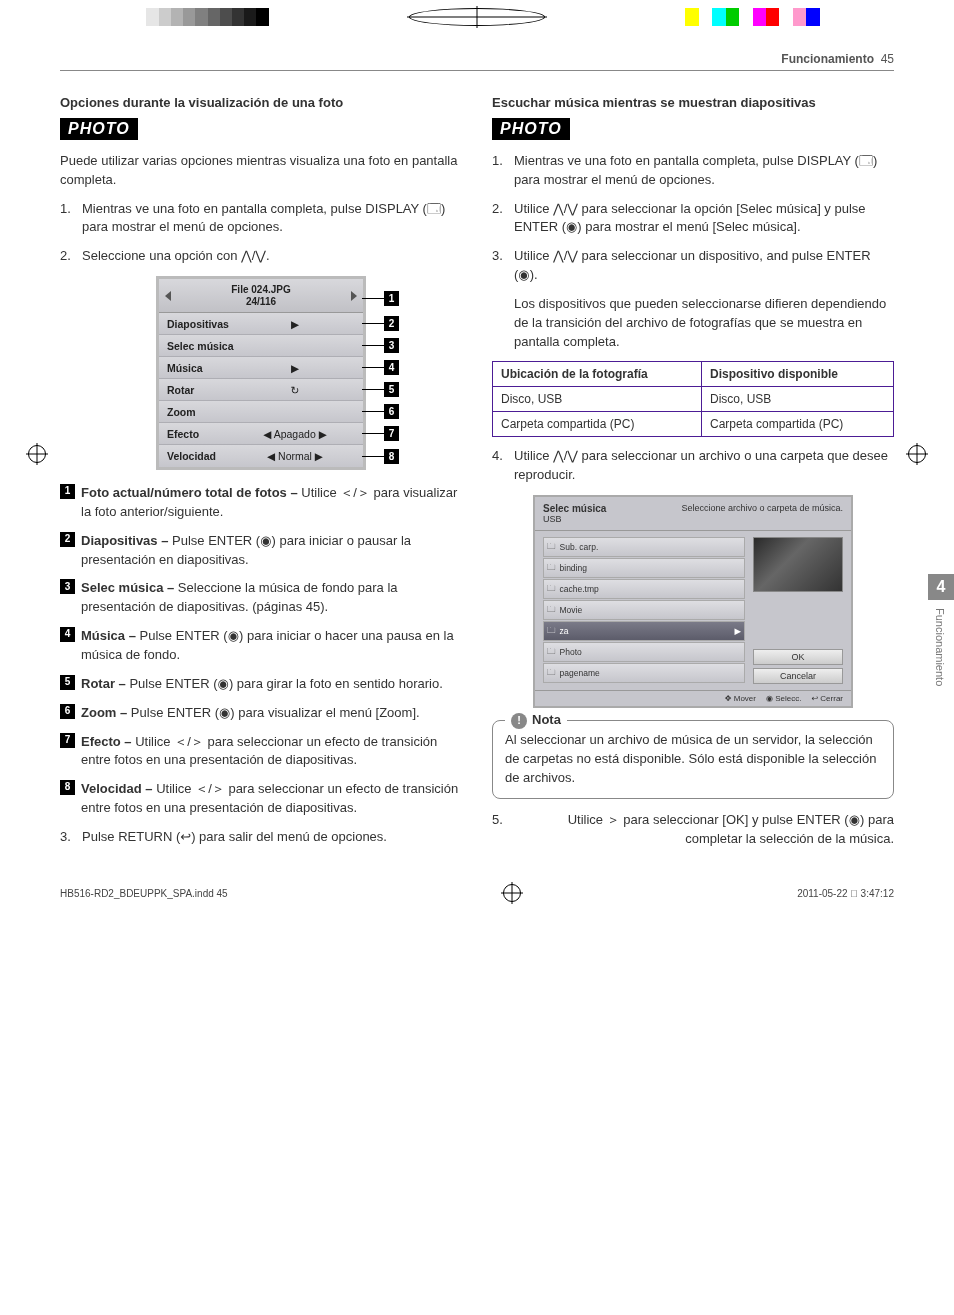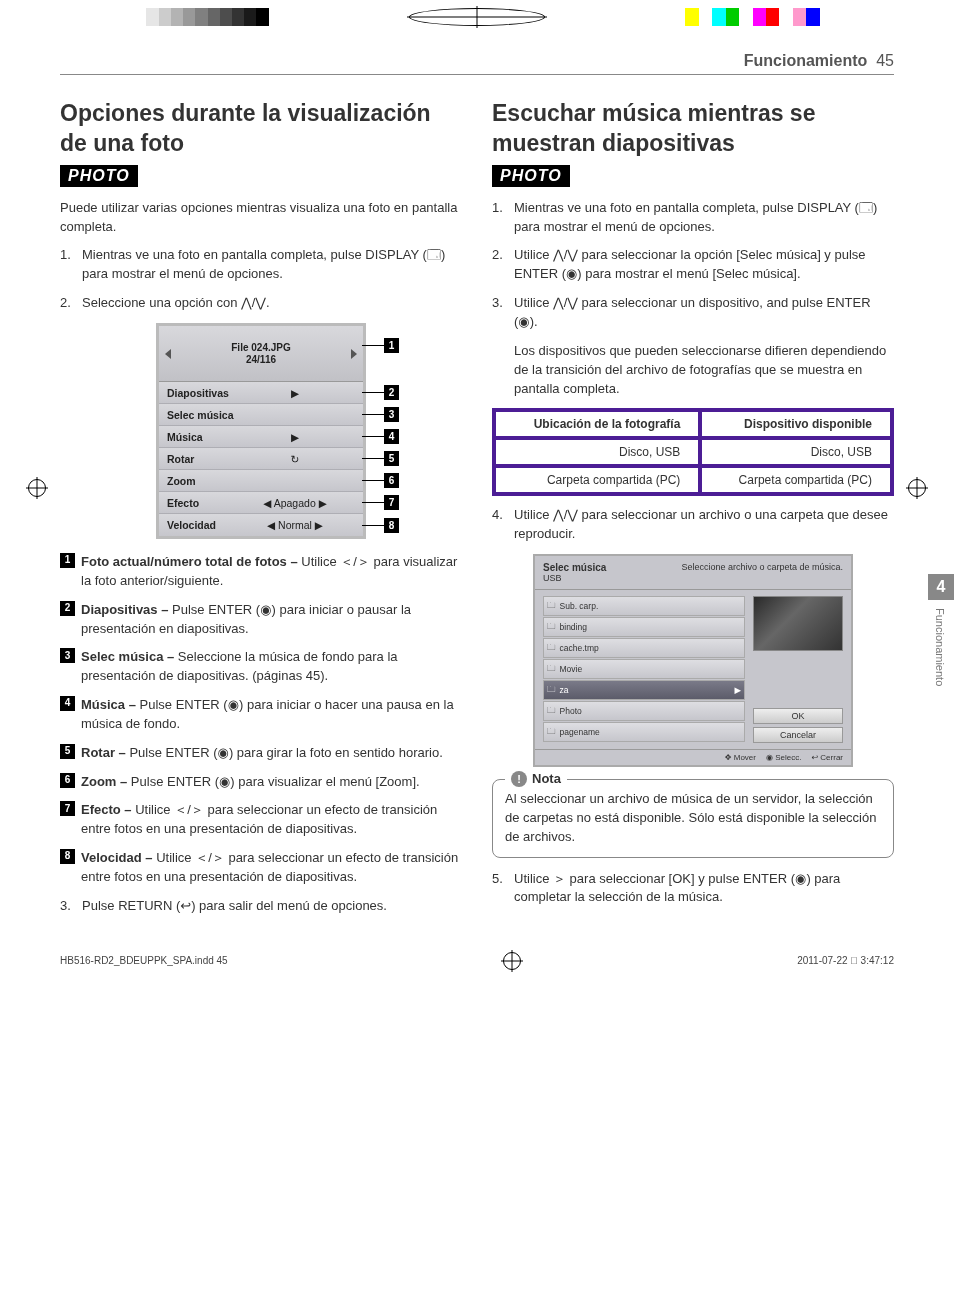--- a/index.html
+++ b/index.html
@@ -9,47 +9,47 @@
   .cb-left{display:flex;width:220px}
   .cb-left>div{flex:1}
   .cb-right{display:flex;width:260px}
   .cb-right>div{flex:1}
   .cb-spacer{flex:1}
   .reg-mark{width:18px;height:18px;border:1px solid #000;border-radius:50%;position:relative;flex:0 0 18px;margin:0 6px}
   .reg-mark::before,.reg-mark::after{content:"";position:absolute;background:#000}
   .reg-mark::before{left:50%;top:-3px;bottom:-3px;width:1px;transform:translateX(-50%)}
   .reg-mark::after{top:50%;left:-3px;right:-3px;height:1px;transform:translateY(-50%)}
   .page{padding:10px 60px 20px;position:relative}
-  .runhead{text-align:right;font-size:16px;color:#555;border-bottom:1px solid #888;padding:8px 0 4px;margin-bottom:24px}
+  .runhead{text-align:right;font-size:12px;color:#555;border-bottom:1px solid #888;padding:8px 0 4px;margin-bottom:24px}
   .runhead b{font-weight:bold}
   .cols{display:flex;gap:30px}
   .col{flex:1;min-width:0}
-  h2{font-size:23px;font-weight:bold;margin-bottom:6px;line-height:1.3}
+  h2{font-size:13px;font-weight:bold;margin-bottom:6px;line-height:1.3}
   .tag-photo{display:inline-block;background:#000;color:#fff;font-weight:bold;font-size:16px;padding:2px 8px;letter-spacing:1px;margin-bottom:12px;font-style:italic}
   p{line-height:1.45;margin-bottom:10px}
   ol{list-style:none;counter-reset:li;margin-bottom:10px}
   ol>li{counter-increment:li;position:relative;padding-left:22px;margin-bottom:10px;line-height:1.45}
   ol>li::before{content:counter(li)".";position:absolute;left:0}
   .subp{padding-left:22px;margin-bottom:10px;line-height:1.45}
   .osd{width:210px;margin:6px auto 14px;border:3px solid #bbb;background:#cfcfd2;font-size:10.5px;color:#222;position:relative}
-  .osd-head{display:flex;align-items:center;justify-content:center;height:56px;background:linear-gradient(#d8d8dc,#c1c1c6);position:relative;border-bottom:1px solid #999}
+  .osd-head{display:flex;align-items:center;justify-content:center;height:34px;background:linear-gradient(#d8d8dc,#c1c1c6);position:relative;border-bottom:1px solid #999}
   .osd-head .tri{position:absolute;width:0;height:0;border-top:5px solid transparent;border-bottom:5px solid transparent}
   .osd-head .tri.l{left:6px;border-right:6px solid #555}
   .osd-head .tri.r{right:6px;border-left:6px solid #555}
   .osd-head-txt{text-align:center;font-weight:bold;font-size:10px;line-height:1.2}
   .osd-row{display:flex;align-items:center;height:22px;padding:0 8px;border-bottom:1px solid #aeaeb4;background:linear-gradient(#d8d8dc,#c6c6cc);font-weight:bold}
   .osd-row span.lbl{width:68px}
   .osd-row .val{flex:1;text-align:center;font-weight:normal}
   .osd-callout{position:absolute;right:-42px;display:flex;align-items:center}
   .osd-callout .line{width:22px;height:1px;background:#000}
   .num-box{display:inline-flex;align-items:center;justify-content:center;width:15px;height:15px;background:#000;color:#fff;font-size:10px;font-weight:bold;margin-right:6px;flex-shrink:0}
   .desc-list>div{display:flex;margin-bottom:10px;line-height:1.45}
   .desc-list .t{flex:1}
   .tbl{width:100%;border-collapse:collapse;margin-bottom:10px;font-size:12px}
-  .tbl th,.tbl td{border:4px solid #4c1d95;padding:5px 18px;text-align:right}
+  .tbl th,.tbl td{border:1px solid #4c1d95;padding:5px 8px;text-align:left}
   .tbl th{font-weight:bold;background:#fff}
   .fb{border:2px solid #aaa;background:#c6c6cc;width:320px;margin:8px auto 10px;font-size:9px}
   .fb-head{display:flex;justify-content:space-between;padding:6px 8px;border-bottom:1px solid #999}
   .fb-head b{font-size:10px}
   .fb-body{display:flex;padding:6px 8px;gap:8px}
   .fb-list{flex:1}
   .fb-list div{padding:2px 3px;margin-bottom:1px;background:linear-gradient(#dedee2,#c6c6cc);border:1px solid #aaa;display:flex;align-items:center;gap:4px;font-size:8.5px}
   .fb-list .sel{background:linear-gradient(#7a7a88,#5c5c6a);color:#fff}
   .fb-right{width:90px;display:flex;flex-direction:column;gap:3px}
   .thumb{height:55px;background:linear-gradient(135deg,#2a2a2a,#666 40%,#333);border:1px solid #888}
@@ -319,24 +319,24 @@
 
 
       <div class="note-box">
         <div class="note-title">
             <span class="excl">!</span>
             <span>Nota</span>
           </div>
         <span>Al seleccionar un archivo de música de un servidor, la selección de carpetas no está disponible. Sólo está disponible la selección de archivos.</span>
       </div>
 
-      <ol style="counter-reset: li 4;">
+      <ol style="counter-reset: li 4; text-align: right;">
           <li style="counter-reset:li 4">Utilice ＞ para seleccionar [OK] y pulse ENTER (◉) para completar la selección de la música.</li>
         </ol>
     </div>
   </div>
 </div>
 
 <div class="footer">
   <span>HB516-RD2_BDEUPPK_SPA.indd   45</span>
   <div class="reg-mark reg"></div>
-  <span> 2011-07-22   󰀀 3:47:12</span>
+  <span> 2011-05-22   󰀀 3:47:12</span>
 </div>
 
 </body></html>

